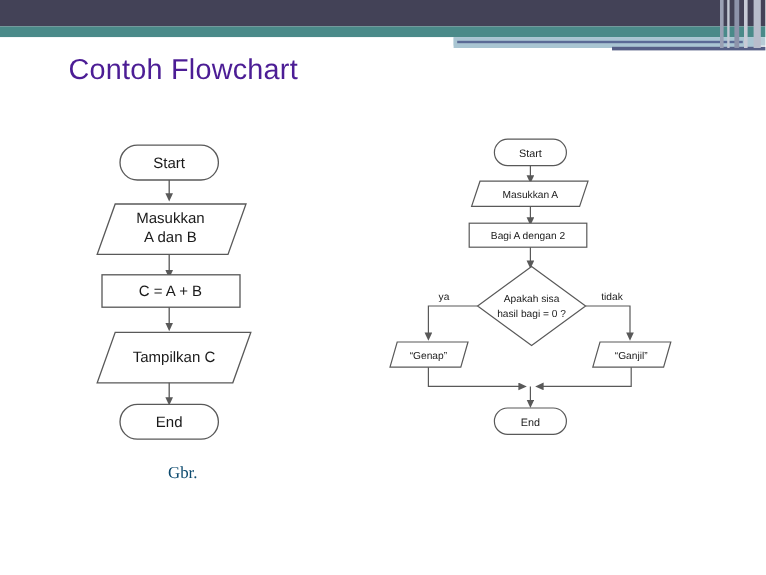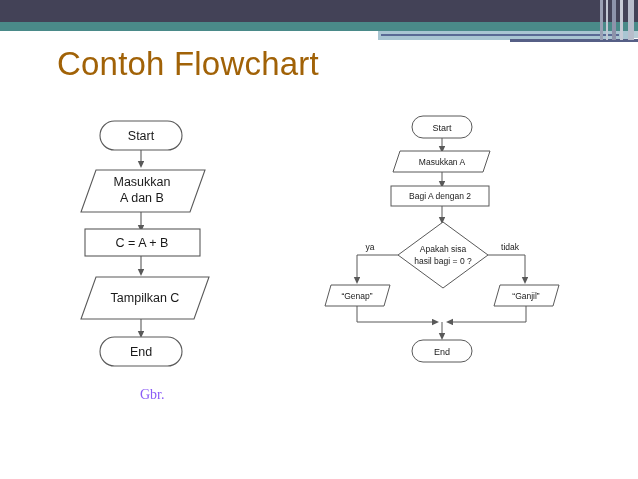--- a/index.html
+++ b/index.html
@@ -52,23 +52,23 @@
   #deco-stripe-b { left: 606px; top: 0; width: 2px;  height: 40px; background: #c2c7d3; }
   #deco-stripe-c { left: 612px; top: 0; width: 4px;  height: 40px; background: #8d93aa; }
   #deco-stripe-d { left: 620px; top: 0; width: 3px;  height: 40px; background: #c7cbd6; }
   #deco-stripe-e { left: 628px; top: 0; width: 6px;  height: 40px; background: #b8bdcb; }
 
   
   #page-title {
     position: absolute;
     left: 57px;
     top: 45px;
-    font-size: 33px;
+    font-size: 24px;
     font-weight: 400;
-    color: #a16207;
+    color: #4c1d95;
     letter-spacing: 0.2px;
     white-space: nowrap;
   }
 
   
   #flow-canvas {
     position: absolute;
     left: 0; top: 0;
     width: 638px; height: 479px;
   }
@@ -77,21 +77,21 @@
     fill: #1a1a1a;
   }
 
   
   #figure-caption {
     position: absolute;
     left: 140px;
     top: 387px;
     font-family: "Liberation Serif", serif;
     font-size: 14px;
-    color: #8b5cf6;
+    color: #0c4a6e;
   }
 </style>
 </head>
 <body>
 
 <div class="deco" id="deco-dark-band"></div>
 <div class="deco" id="deco-teal-band"></div>
 <div class="deco" id="deco-lightblue-band"></div>
 <div class="deco" id="deco-white-left"></div>
 <div class="deco" id="deco-lightblue-block"></div>

